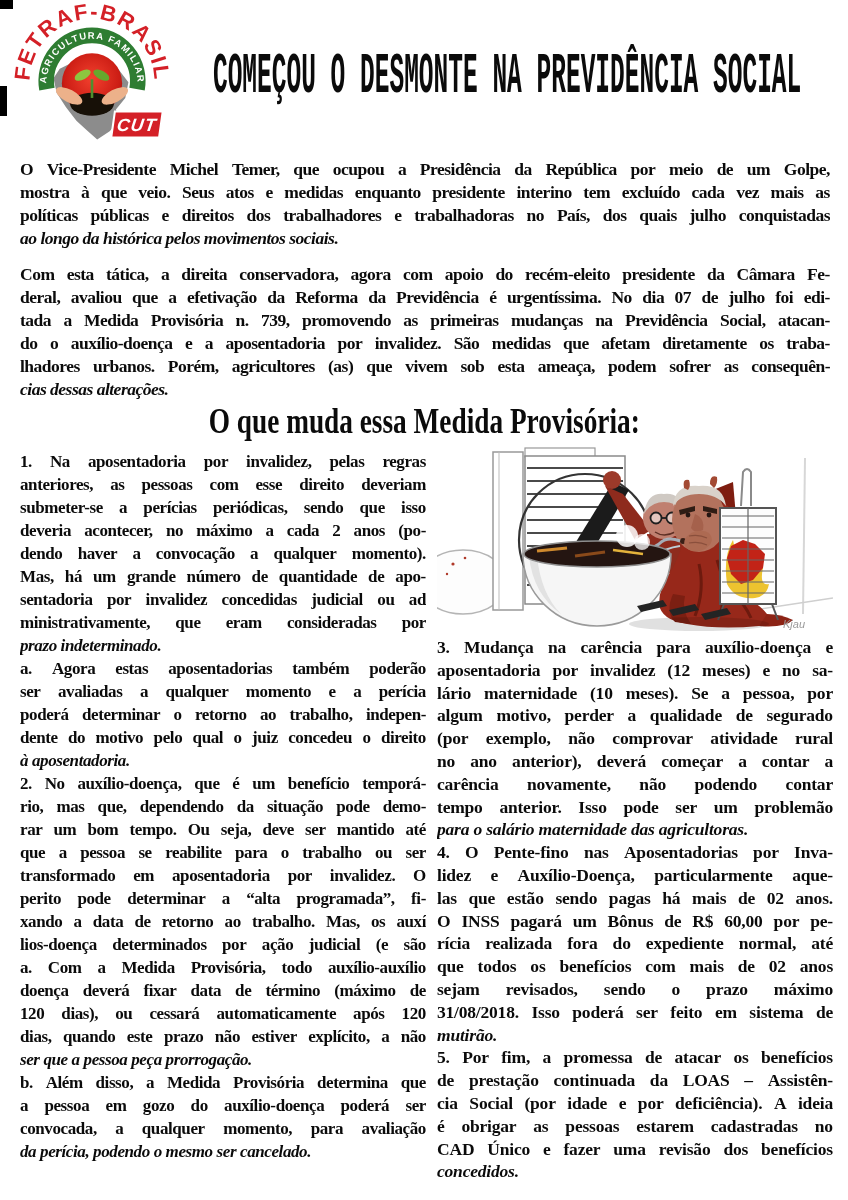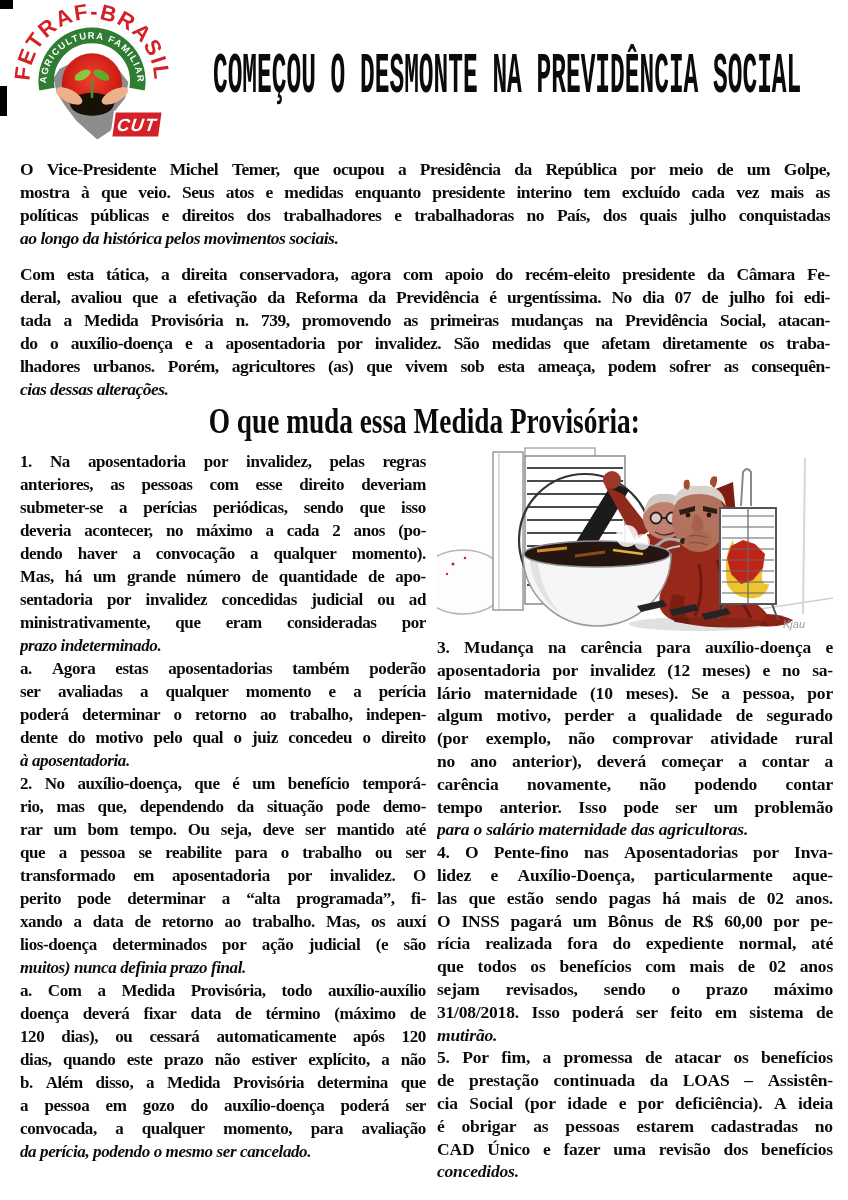--- a/index.html
+++ b/index.html
@@ -426,21 +426,20 @@
       </div>
     <div class="jline">
         <span>lios-doença</span>
         <span>determinados</span>
         <span>por</span>
         <span>ação</span>
         <span>judicial</span>
         <span>(e</span>
         <span>são</span>
       </div>
-    <div class="jline last">muitos) nunca definia prazo final.</div>
     <div class="jline">
         <span>a.</span>
         <span>Com</span>
         <span>a</span>
         <span>Medida</span>
         <span>Provisória,</span>
         <span>todo</span>
         <span>auxílio-auxílio</span>
       </div>
     <div class="jline">
@@ -466,20 +465,21 @@
         <span>dias,</span>
         <span>quando</span>
         <span>este</span>
         <span>prazo</span>
         <span>não</span>
         <span>estiver</span>
         <span>explícito,</span>
         <span>a</span>
         <span>não</span>
       </div>
+    <div class="jline last">ser que a pessoa peça prorrogação.</div>
     <div class="jline">
         <span>b.</span>
         <span>Além</span>
         <span>disso,</span>
         <span>a</span>
         <span>Medida</span>
         <span>Provisória</span>
         <span>determina</span>
         <span>que</span>
       </div>

